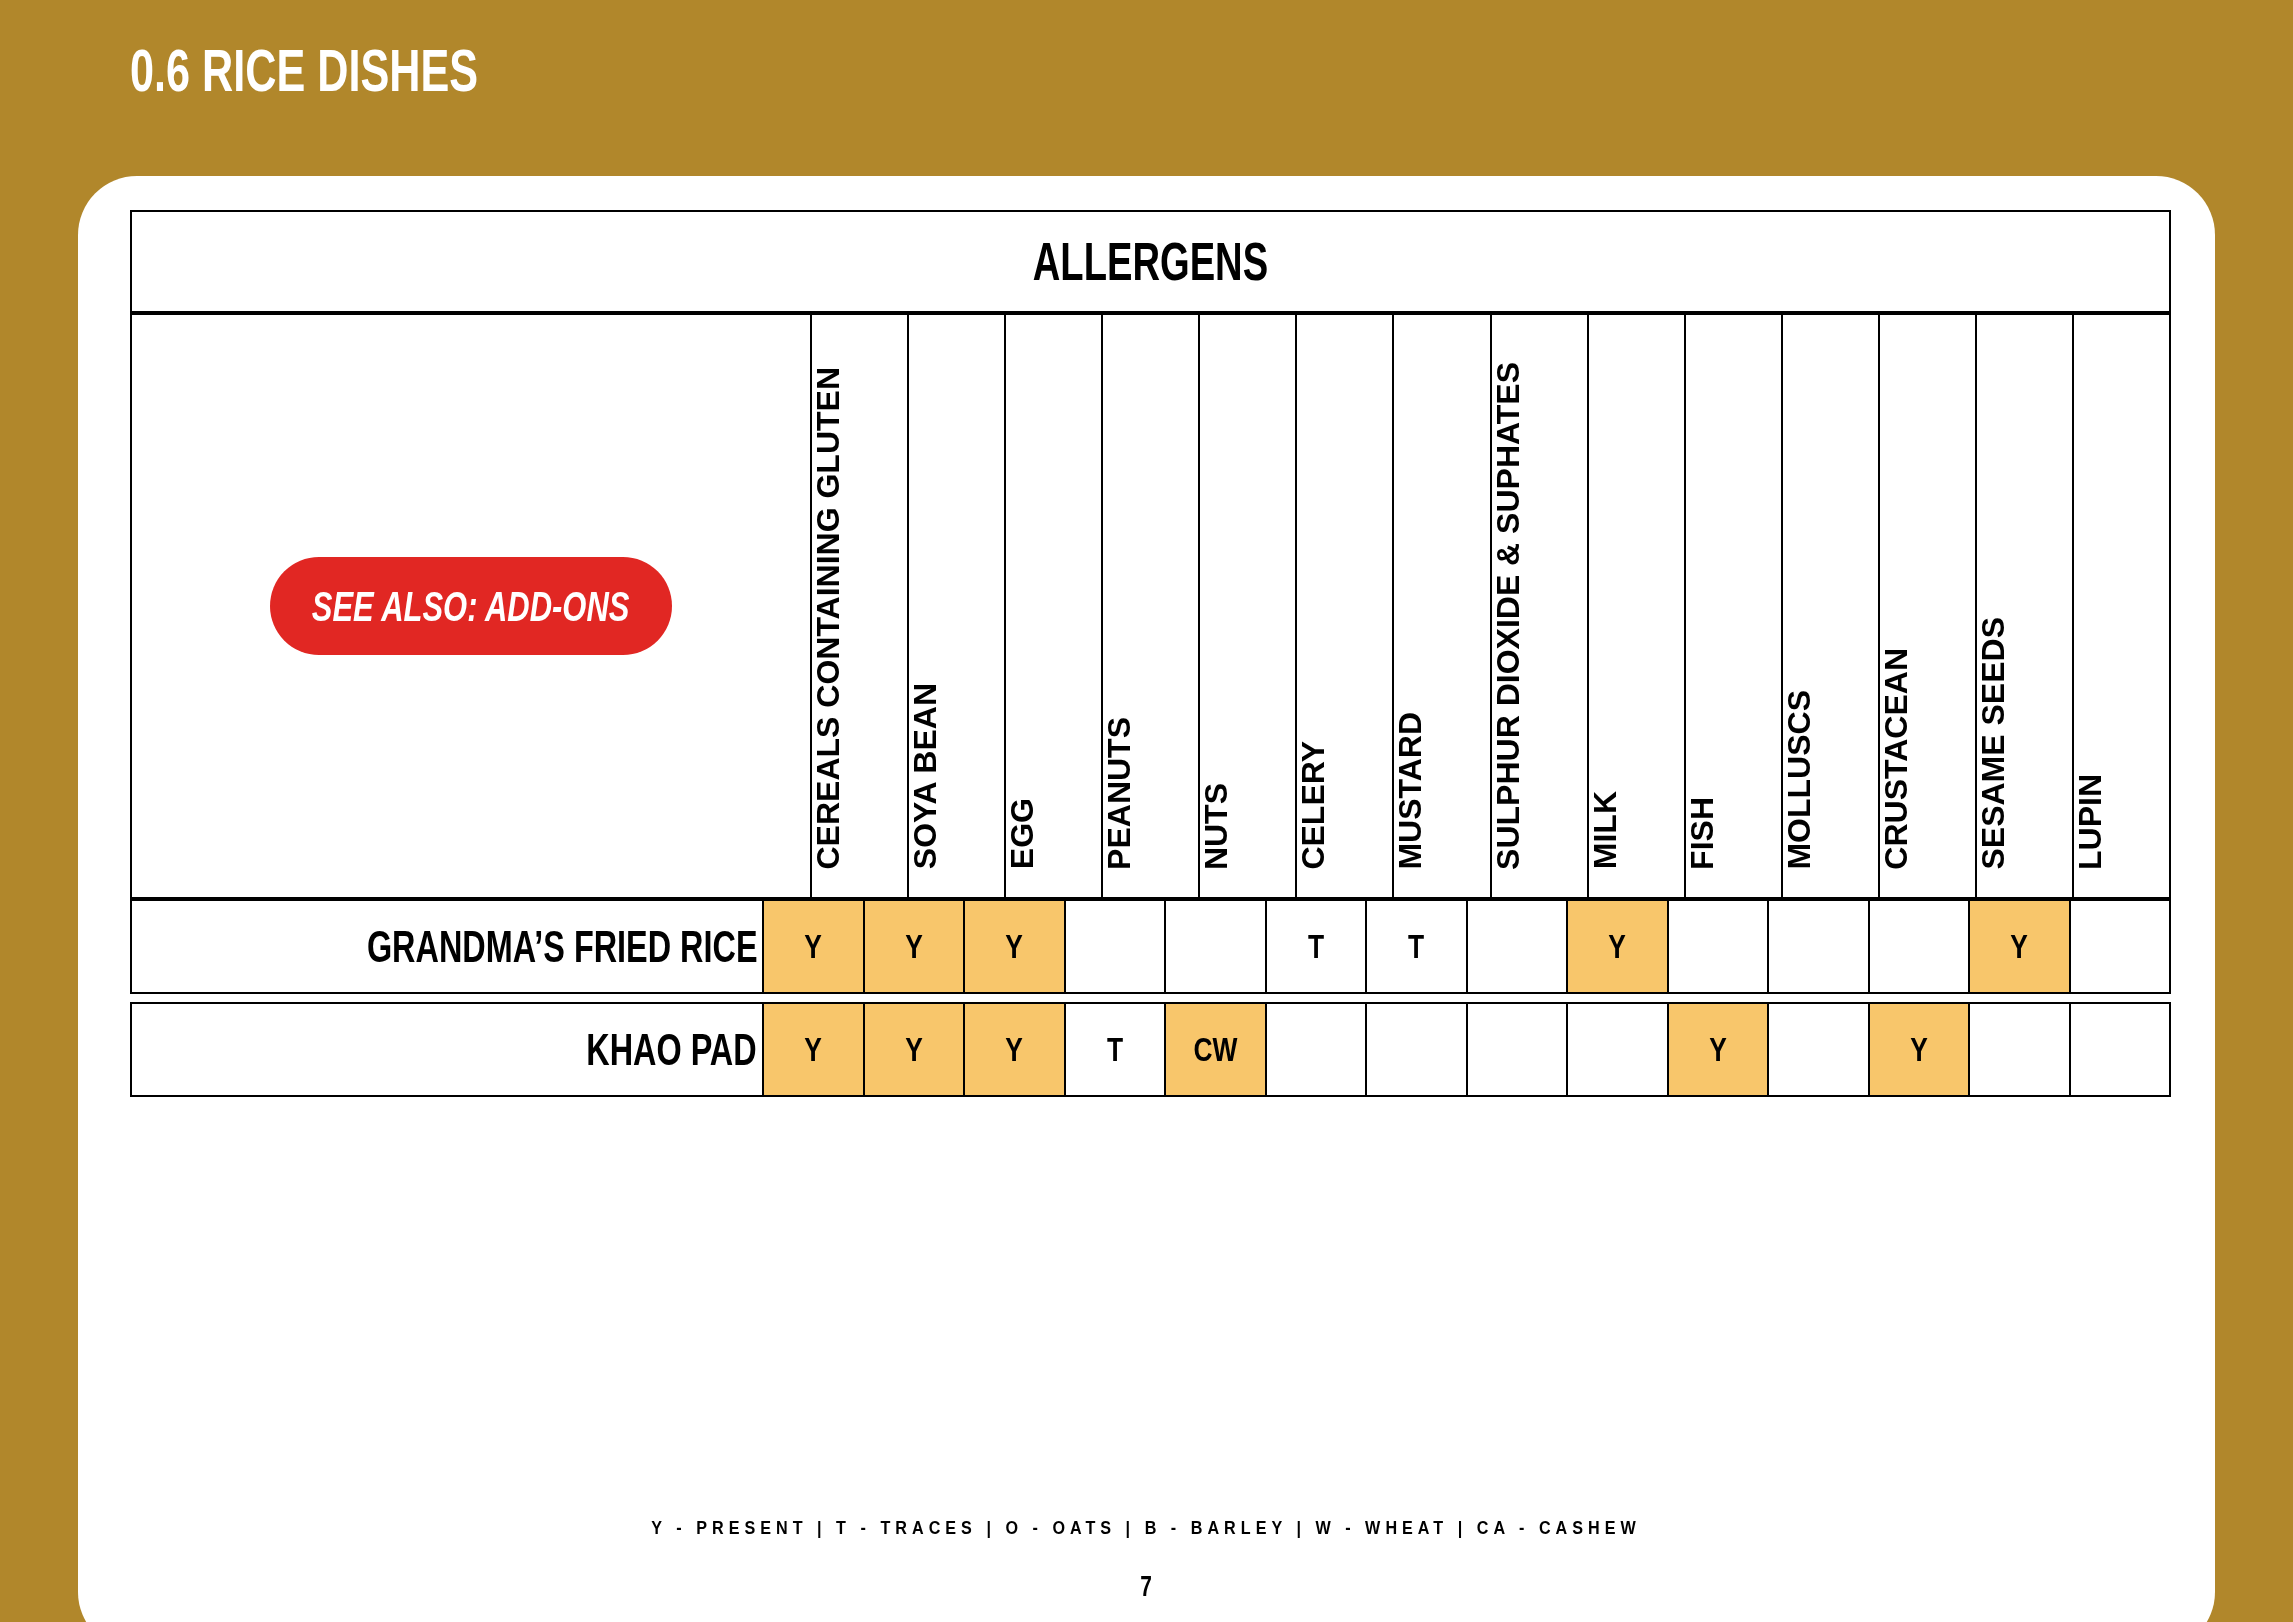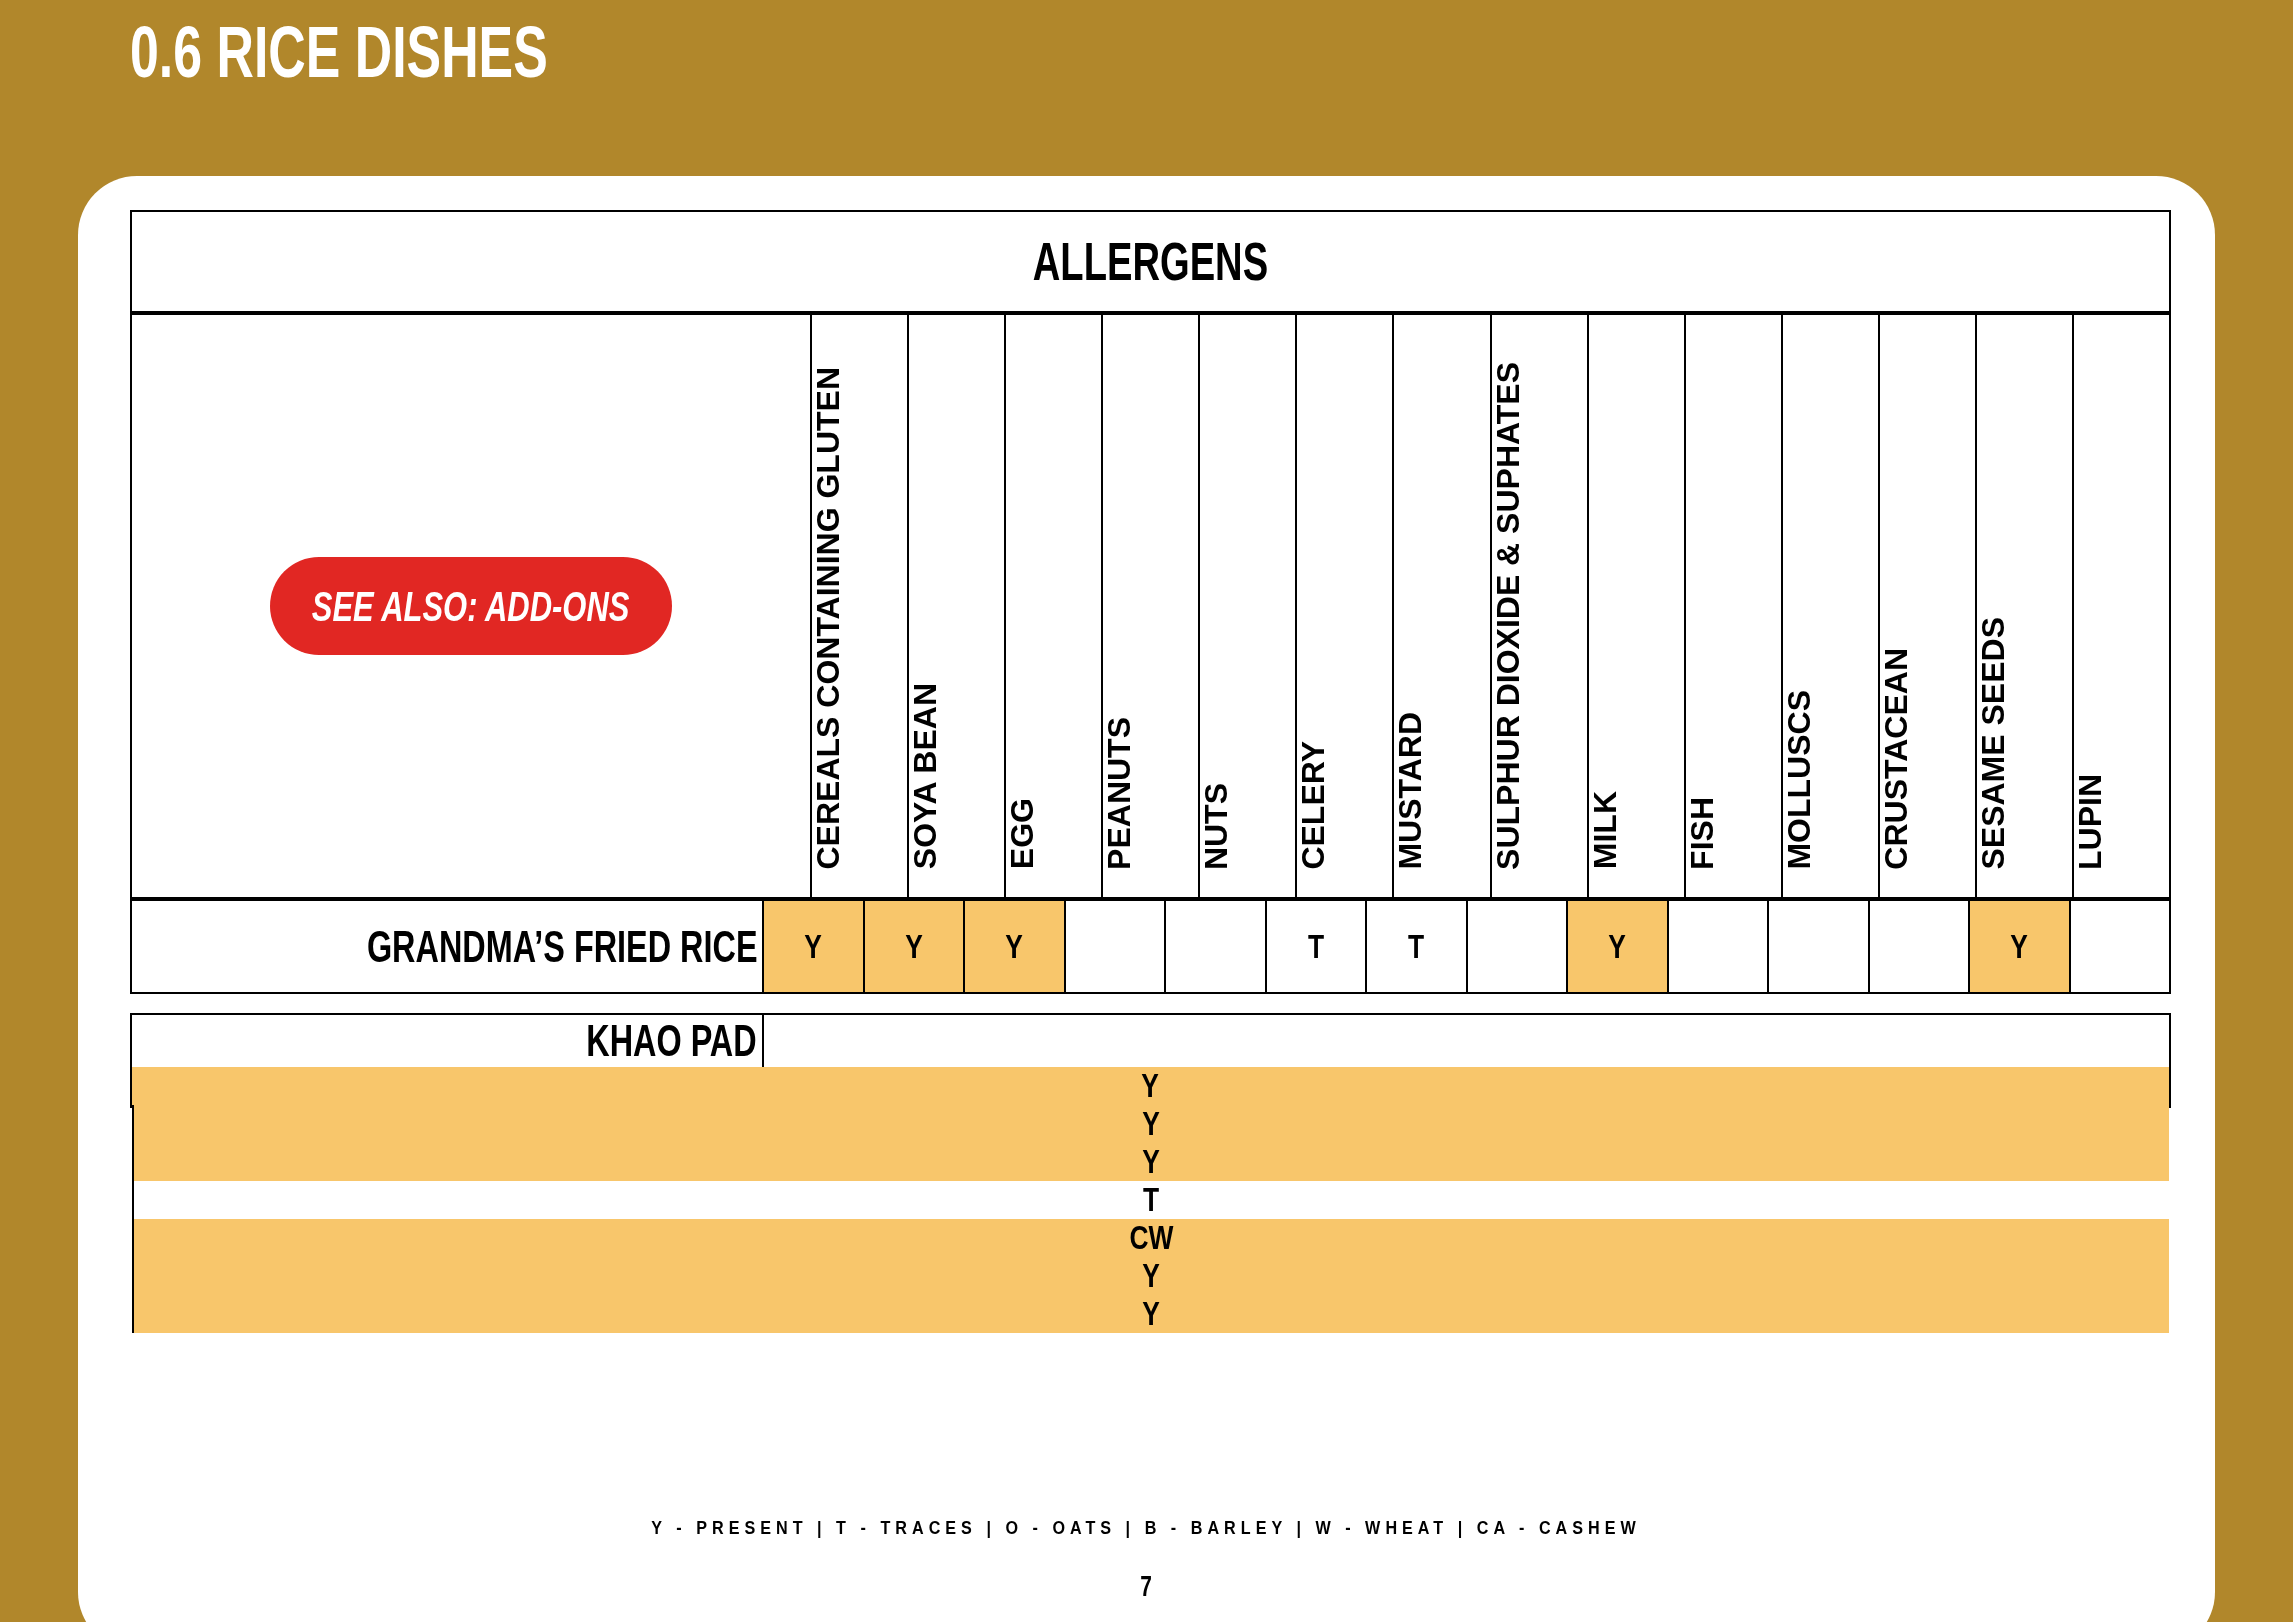--- a/index.html
+++ b/index.html
@@ -4,22 +4,22 @@
 <style>
   html,body{margin:0;padding:0;background:#B1872B;}
   .page{position:relative;width:2294px;height:1622px;overflow:hidden;background:#B1872B;
         font-family:"Liberation Sans",sans-serif;color:#000;}
   .cond{display:inline-block;transform:scaleX(0.72);transform-origin:50% 50%;white-space:nowrap;}
   .cond-l{transform-origin:0 50%;}
   .cond-r{transform-origin:100% 50%;}
   .cond-w{display:inline-block;transform:scaleX(0.85);transform-origin:50% 50%;white-space:nowrap;}
   .cond-cell{display:inline-block;transform:scaleX(0.8);transform-origin:50% 50%;white-space:nowrap;}
 
-  .title{position:absolute;left:130px;top:15px;margin:0;color:#FFFFFF;
-         font-size:72px;font-weight:700;line-height:1.05;letter-spacing:0;}
+  .title{position:absolute;left:130px;top:39px;margin:0;color:#FFFFFF;
+         font-size:60px;font-weight:700;line-height:1.05;letter-spacing:0;}
 
   .card{position:absolute;left:78px;top:176px;width:2137px;height:1475px;
         background:#FFFFFF;border-radius:59px;}
 
   .tbl{position:absolute;left:52px;top:34px;width:2041px;}
   .box{box-sizing:border-box;border:2.9px solid #000;background:#fff;}
   .header-box{height:689px;display:flex;flex-direction:column;}
   .allergens-row{flex:none;height:103px;border-bottom:4.9px solid #000;box-sizing:border-box;
                  display:flex;align-items:center;justify-content:center;}
   .allergens-title{font-size:53px;font-weight:700;}
@@ -30,21 +30,21 @@
   .acell + .acell{border-left:2.9px solid #000;}
   .vlabel{position:absolute;bottom:27.4px;left:0;right:0;margin:0 auto;
           writing-mode:vertical-rl;transform:rotate(180deg);
           font-size:32px;font-weight:700;line-height:1;white-space:nowrap;}
 
   .badge{width:402px;height:98px;border-radius:49px;background:#E12723;color:#FFFFFF;
          display:flex;align-items:center;justify-content:center;cursor:pointer;}
   .badge-label{font-size:43px;font-weight:700;}
 
   .row-box{height:95px;display:flex;}
-  .row-box + .row-box{margin-top:19px;flex-direction:column;}
+  .row-box + .row-box{margin-top:8px;}
   .dish-cell{flex:none;width:632px;border-right:2.9px solid #000;box-sizing:border-box;
              display:flex;align-items:center;justify-content:flex-end;padding-right:4.9px;}
   .dish-name{font-size:45px;font-weight:700;}
   .cell{flex:1;box-sizing:border-box;display:flex;align-items:center;justify-content:center;}
   .cell + .cell{border-left:2.9px solid #000;}
   .cell.hl{background:#F8C66B;}
   .cell-letter{font-size:33px;font-weight:700;}
 
   .legend{position:absolute;left:0;right:0;top:1341px;text-align:center;
           font-size:19px;font-weight:700;letter-spacing:5.9px;}

